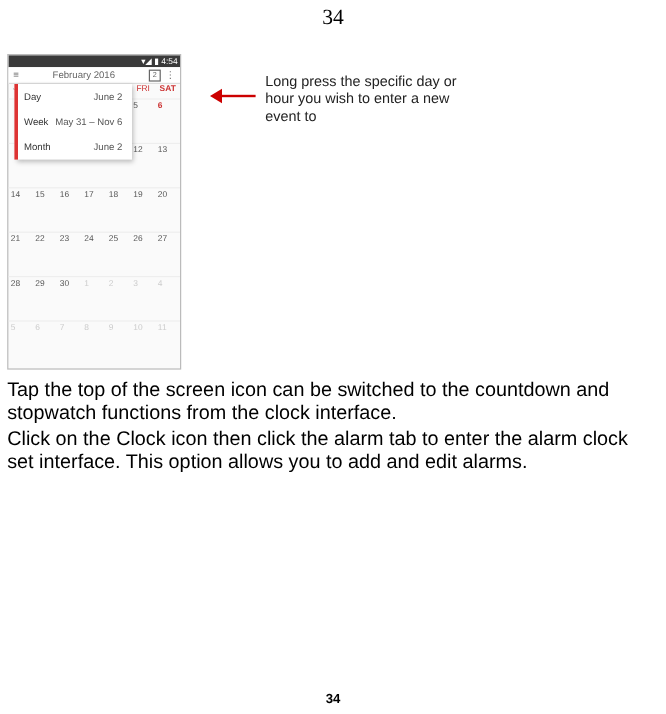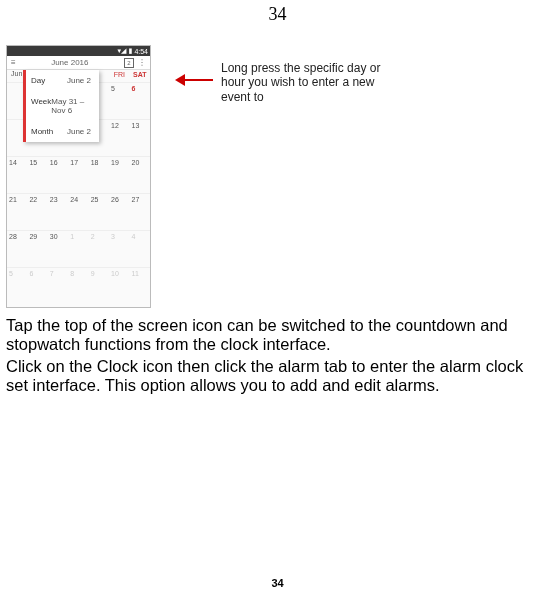--- a/index.html
+++ b/index.html
@@ -70,22 +70,22 @@
   .top-bar .title { font-size: 8px; }
   .top-bar .right { display:flex; gap:4px; align-items:center;}
   .day-badge {
     width: 10px; height: 10px;
     border: 1px solid #666;
     font-size: 6px;
     display:flex; align-items:center; justify-content:center;
   }
   .dropdown {
     position: absolute;
-    left: 16px; top: 24px;
-    width: 76px;
+    left: 5px; top: 24px;
+    width: 98px;
     background: #fff;
     box-shadow: 2px 2px 4px rgba(0,0,0,0.25);
     z-index: 5;
   }
   .dropdown .menu-row {
     display: flex;
     justify-content: space-between;
     padding: 6px 8px;
     font-size: 8px;
     color: #555;
@@ -186,21 +186,21 @@
 <div class="content-row">
 
   <div class="phone">
     <div class="status-bar">
       <span>▾◢</span>
       <span>▮</span>
       <span>4:54</span>
     </div>
     <div class="top-bar">
       <span>≡</span>
-      <span class="title">June 2016</span>
+      <span class="title">February 2016</span>
       <span class="right">
         <span class="day-badge">2</span>
         <span>⋮</span>
       </span>
     </div>
 
     <div class="week-header">
       <span class="month-label">Jun</span>
       <div class="wk-col"></div>
       <div class="wk-col"></div>

